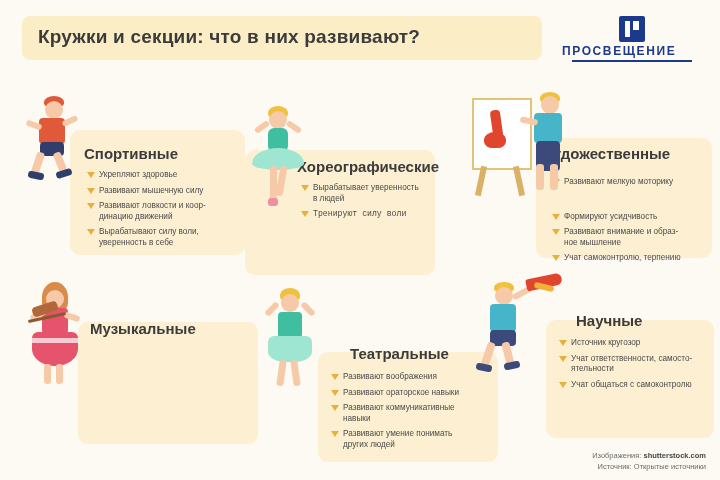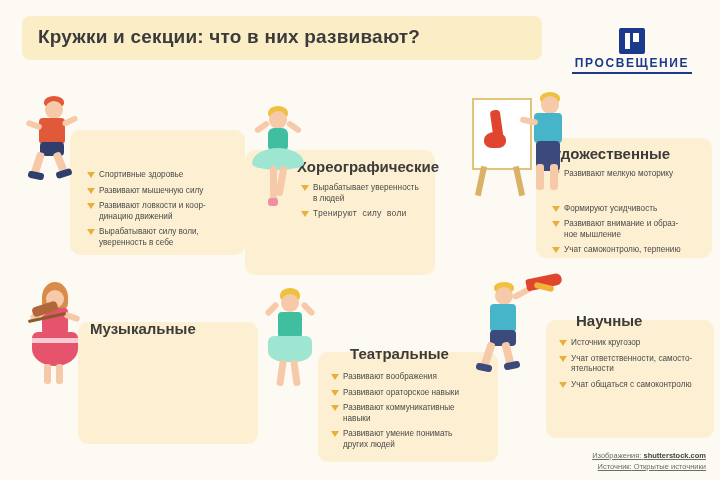--- a/index.html
+++ b/index.html
@@ -14,21 +14,21 @@
   
   .title-bar{
     position:absolute;left:22px;top:16px;width:520px;height:44px;
     background:#fbeec6;border-radius:8px;
   }
   .title-text{
     position:absolute;left:38px;top:26px;width:500px;
     font-size:19px;font-weight:bold;color:#3b3b3b;letter-spacing:.2px;
   }
   .logo{
-    position:absolute;right:18px;top:28px;width:140px;text-align:center;
+    position:absolute;right:18px;top:16px;width:140px;
   }
   .logo-mark{
     width:26px;height:26px;margin:0 auto 2px auto;background:#1b3a8c;
     border-radius:2px;position:relative;
   }
   .logo-mark:before{
     content:"";position:absolute;left:6px;top:5px;width:5px;height:16px;background:#fff;
   }
   .logo-mark:after{
     content:"";position:absolute;left:14px;top:5px;width:6px;height:9px;background:#fff;
@@ -64,41 +64,42 @@
   .fig{position:absolute;}
   .head{position:absolute;border-radius:50%;background:#f6c9a8;}
   .hair{position:absolute;background:#f0c040;border-radius:50% 50% 40% 40%;}
   .body{position:absolute;border-radius:4px;}
   .limb{position:absolute;background:#f6c9a8;border-radius:3px;}
   .skirt{position:absolute;}
 
   
   .footer{
     position:absolute;right:14px;bottom:8px;text-align:right;
-    font-size:7.5px;color:#6b6b6b;line-height:11px;text-decoration:underline;
+    font-size:7.5px;color:#6b6b6b;line-height:11px;
   }
   .footer b{color:#444;}
 </style>
 </head>
 <body>
 
 <div class="page">
 
   <div class="title-bar"></div>
   <div class="title-text">Кружки и секции: что в них развивают?</div>
 
   <div class="logo">
     <div class="logo-mark"></div>
     <div class="logo-name">ПРОСВЕЩЕНИЕ</div>
     <div class="logo-rule"></div>
   </div>
 
   <div class="card" style="left:70px;top:130px;width:175px;height:125px;"></div>
+  <div class="card-title" style="left:84px;top:145px;width:160px;">Спортивные</div>
   <ul class="bullets" style="left:86px;top:170px;width:150px;">
-    <li style="white-space:pre-line;">Спортивные здоровье</li>
+    <li style="white-space:pre-line;">Укрепляют здоровье</li>
     <li style="white-space:pre-line;">Развивают мышечную силу</li>
     <li style="white-space:pre-line;">Развивают ловкости и коор-
 динацию движений</li>
     <li style="white-space:pre-line;">Вырабатывают силу воли,
 уверенность в себе</li>
   </ul>
 
   <div class="fig" style="left:22px;top:96px;width:62px;height:88px;">
     <div class="hair" style="left:22px;top:0px;width:20px;height:12px;background:#e05a3a;"></div>
     <div class="head" style="left:23px;top:5px;width:18px;height:18px;"></div>
@@ -128,21 +129,21 @@
     <div class="limb" style="left:40px;top:20px;width:16px;height:6px;transform:rotate(35deg);"></div>
     <div class="skirt" style="left:6px;top:44px;width:52px;height:22px;background:#9fe6d2;border-radius:50%/70% 70% 30% 30%;"></div>
     <div class="limb" style="left:24px;top:62px;width:7px;height:34px;"></div>
     <div class="limb" style="left:32px;top:62px;width:7px;height:30px;transform:rotate(10deg);"></div>
     <div style="position:absolute;left:22px;top:94px;width:10px;height:8px;background:#f08fa0;border-radius:3px;"></div>
   </div>
 
   <div class="card" style="left:536px;top:138px;width:176px;height:120px;"></div>
   <div class="card-title" style="left:543px;top:145px;width:180px;">Художественные</div>
   <ul class="bullets" style="left:551px;top:169px;width:160px;">
-    <li style="white-space:pre-line;">Развивают мелкую моторику</li>
+    <li style="white-space:pre-line;margin-top:8px;">Развивают мелкую моторику</li>
     <li style="white-space:pre-line;margin-top:24px;">Формируют усидчивость</li>
     <li style="white-space:pre-line;">Развивают внимание и образ-
 ное мышление</li>
     <li style="white-space:pre-line;">Учат самоконтролю, терпению</li>
   </ul>
 
   <div class="fig" style="left:470px;top:92px;width:110px;height:108px;">
     <div style="position:absolute;left:2px;top:6px;width:56px;height:68px;background:#ffffff;border:2px solid #e2c37a;"></div>
     <div style="position:absolute;left:22px;top:18px;width:10px;height:34px;background:#e0452e;border-radius:4px;transform:rotate(-8deg);"></div>
     <div style="position:absolute;left:14px;top:40px;width:22px;height:16px;background:#e0452e;border-radius:50% 50% 40% 40%;"></div>

